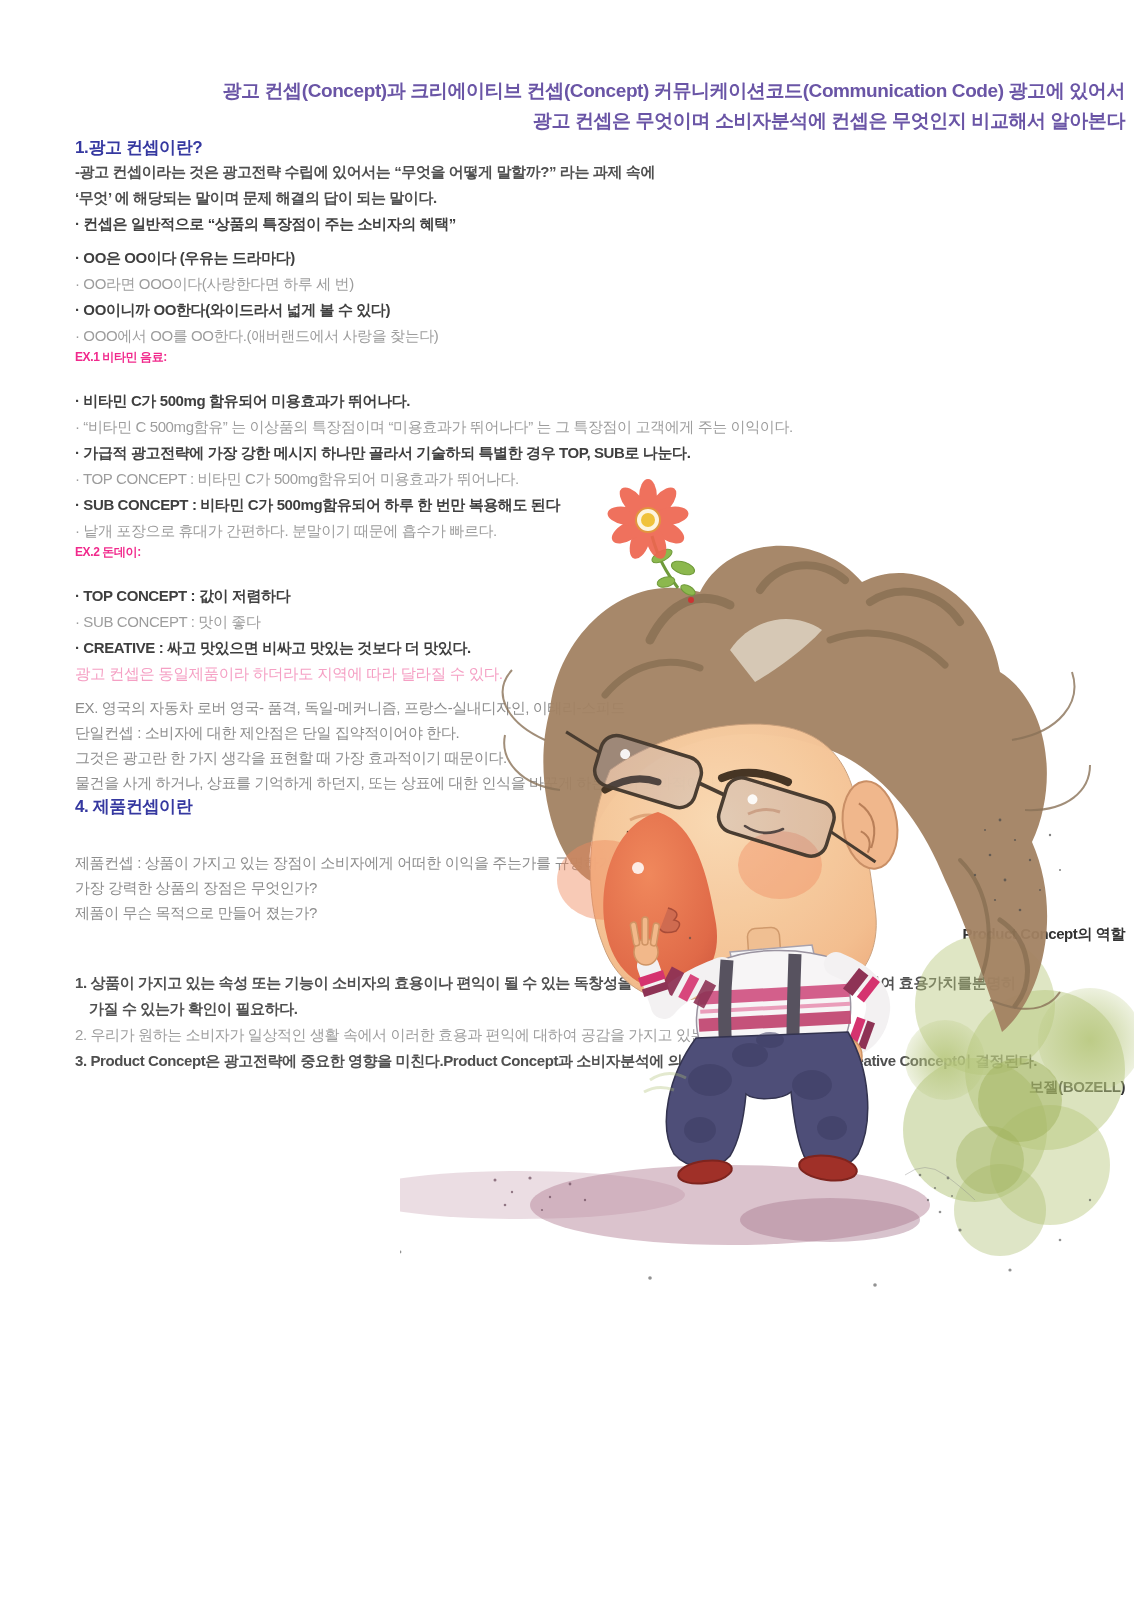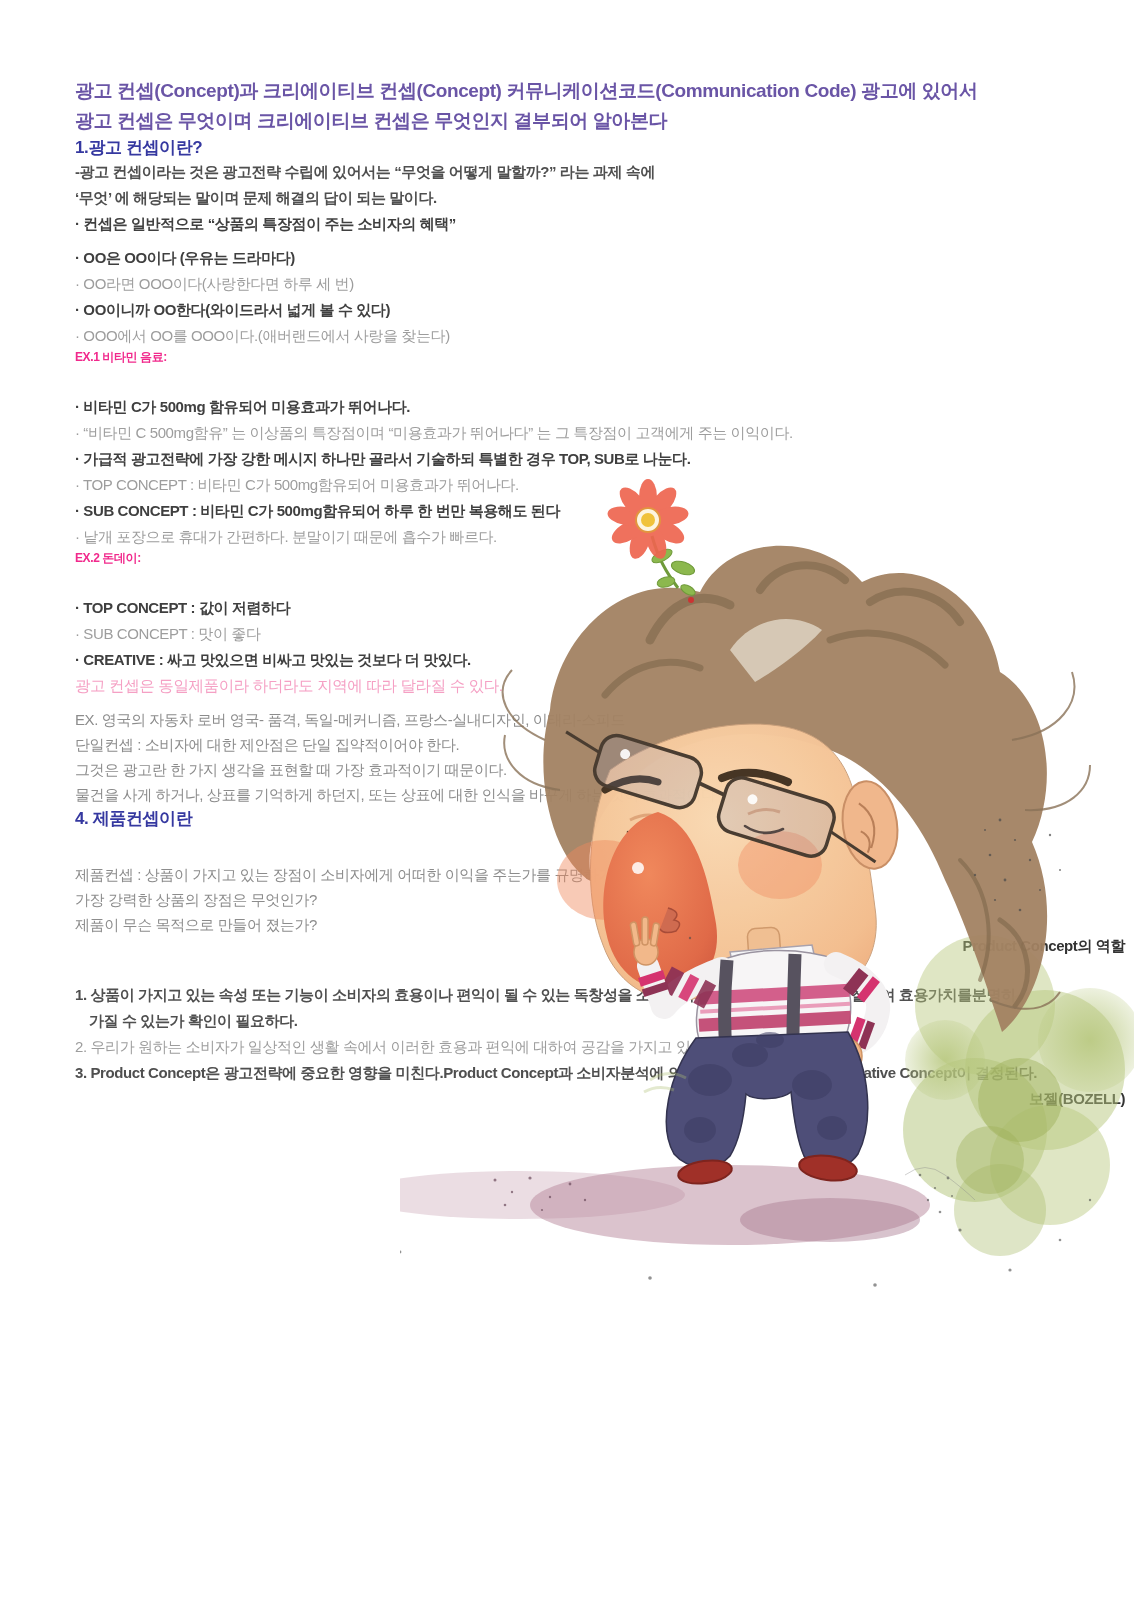--- a/index.html
+++ b/index.html
@@ -1,32 +1,32 @@
 <!DOCTYPE html>
 <html><head>
 <meta charset="utf-8">
 <style>
   html,body{margin:0;padding:0;background:#fff;}
   .page{position:relative;width:1134px;height:1603px;background:#ffffff;overflow:hidden;
         font-family:"Liberation Sans","DejaVu Sans",sans-serif;letter-spacing:-0.4px;}
   .content{position:absolute;left:75px;top:76px;width:1050px;z-index:1;}
   .content p, .content h1, .content h2, .content h3{margin:0;white-space:nowrap;}
-  .title{font-size:19px;line-height:30px;font-weight:700;color:#6a55a6;}
+  .title{font-size:19px;line-height:30px;font-weight:700;color:#6a55a6;text-align:right;}
   .h-blue{font-size:17px;font-weight:700;color:#3538a0;margin-top:30px;}
   .h-pink{font-size:12px;font-weight:700;color:#f1298c;}
   .body-line{font-size:15px;line-height:26px;}
   .mid{color:#4f4f4f;font-weight:600;}
   .em{color:#3f3f3f;font-weight:700;}
   .dim{color:#9d9d9d;font-weight:400;}
   .gray{color:#8c8c8c;font-weight:400;line-height:25px;}
   .note-pink{color:#f5a0c4;font-weight:500;font-size:15.5px;}
   .bold-dark{color:#333;font-weight:700;font-size:15px;text-align:right;}
   .indent{padding-left:14px;}
   .mt42{margin-top:42px}.mt36{margin-top:36px}.mt32{margin-top:32px}.mt30{margin-top:30px}
-  .mt26{margin-top:26px}.mt24{margin-top:8px}.mt22{margin-top:28px}.mt72{margin-top:72px}
+  .mt26{margin-top:26px}.mt24{margin-top:8px}.mt22{margin-top:22px}.mt72{margin-top:72px}
   .illustration{position:absolute;left:400px;top:440px;width:734px;height:850px;z-index:2;pointer-events:none;}
 </style>
 </head>
 <body>
 
 <div class="page">
 
   <svg class="illustration" viewBox="0 0 734 850" aria-hidden="true">
     <defs>
       <radialGradient id="gSkin" cx="0.45" cy="0.35" r="0.9">
@@ -262,33 +262,33 @@
           <circle cx="660" cy="800" r="1.3"></circle>
         <circle cx="690" cy="760" r="1.2"></circle>
           <circle cx="290" cy="498" r="1.2"></circle>
       </g>
       <path d="M505,735 q20,-15 40,0 t30,25" fill="none" stroke="#8a8a8a" stroke-width="1" opacity="0.4"></path>
       <path d="M250,640 q18,-12 36,-2 M244,652 q14,-8 30,-2" fill="none" stroke="#aebf76" stroke-width="3" opacity="0.35"></path>
     </g>
   </svg>
 
   <main class="content">
-    <h1 class="title"><span>광고 컨셉(Concept)과 크리에이티브 컨셉(Concept) 커뮤니케이션코드(Communication Code) 광고에 있어서</span><br><span>광고 컨셉은 무엇이며 크리에이티브 컨셉은 무엇인지 결부되어 알아본다</span></h1>
+    <h1 class="title"><span>광고 컨셉(Concept)과 크리에이티브 컨셉(Concept) 커뮤니케이션코드(Communication Code) 광고에 있어서</span><br><span>광고 컨셉은 무엇이며 소비자분석에 컨셉은 무엇인지 비교해서 알아본다</span></h1>
 
     <h2 class="h-blue">1.광고 컨셉이란?</h2>
 
     <p class="body-line mid mt36"><span>-광고 컨셉이라는 것은 광고전략 수립에 있어서는 “무엇을 어떻게 말할까?” 라는 과제 속에</span><br><span> ‘무엇’ 에 해당되는 말이며 문제 해결의 답이 되는 말이다.</span></p>
 
     <p class="body-line em mt22">· 컨셉은 일반적으로 “상품의 특장점이 주는 소비자의 혜택”</p>
 
     <div class="mt24">
       <p class="body-line em">· OO은  OO이다 (우유는 드라마다)</p>
       <p class="body-line dim">· OO라면 OOO이다(사랑한다면 하루 세 번)</p>
       <p class="body-line em">· OO이니까 OO한다(와이드라서 넓게 볼 수 있다)</p>
-      <p class="body-line dim">· OOO에서 OO를  OOO이다.(애버랜드에서 사랑을 찾는다)</p>
+      <p class="body-line dim">· OOO에서 OO를  OO한다.(애버랜드에서 사랑을 찾는다)</p>
     </div>
 
     <h3 class="h-pink mt26">EX.1 비타민 음료:</h3>
     <div class="mt22">
       <p class="body-line em">· 비타민 C가 500mg 함유되어 미용효과가 뛰어나다.</p>
       <p class="body-line dim">· “비타민 C 500mg함유” 는 이상품의 특장점이며 “미용효과가 뛰어나다” 는 그 특장점이 고객에게 주는 이익이다.</p>
       <p class="body-line em">· 가급적 광고전략에 가장 강한 메시지 하나만 골라서 기술하되 특별한 경우 TOP, SUB로 나눈다.</p>
       <p class="body-line dim">· TOP CONCEPT : 비타민 C가 500mg함유되어 미용효과가 뛰어나다.</p>
       <p class="body-line em">·  SUB CONCEPT : 비타민 C가 500mg함유되어 하루 한 번만 복용해도 된다</p>
       <p class="body-line dim">· 낱개 포장으로 휴대가 간편하다. 분말이기 때문에 흡수가 빠르다.</p>

